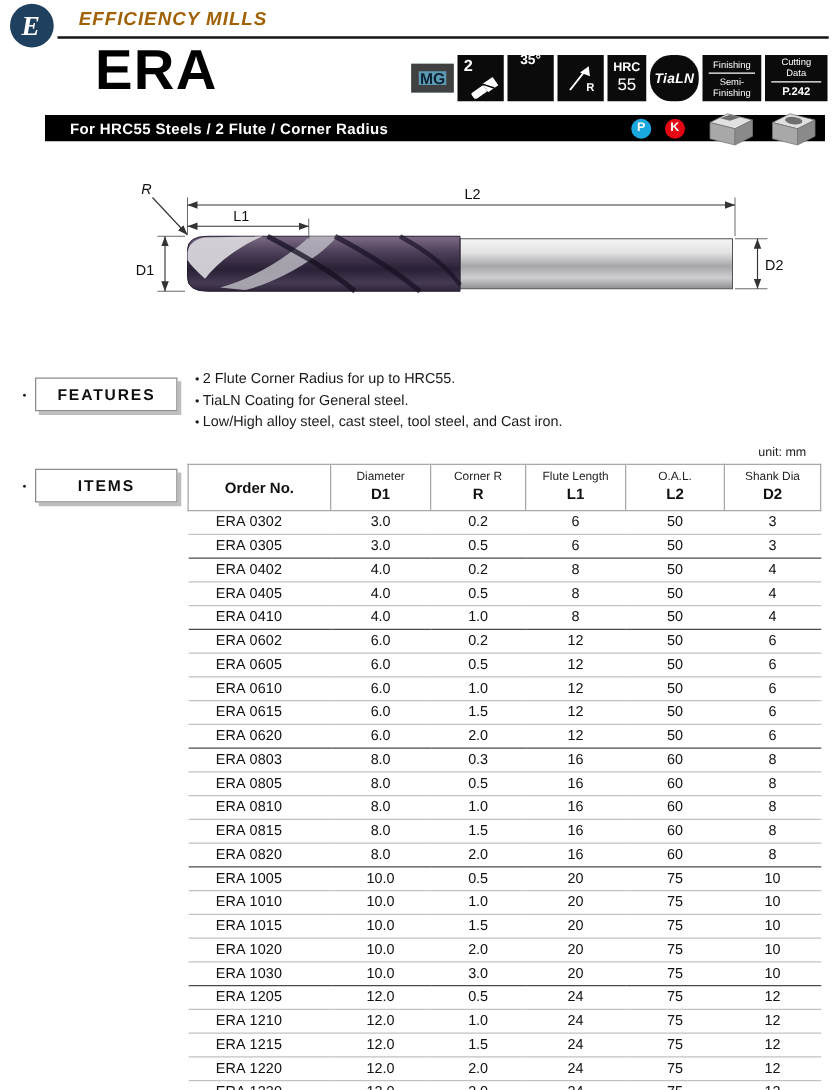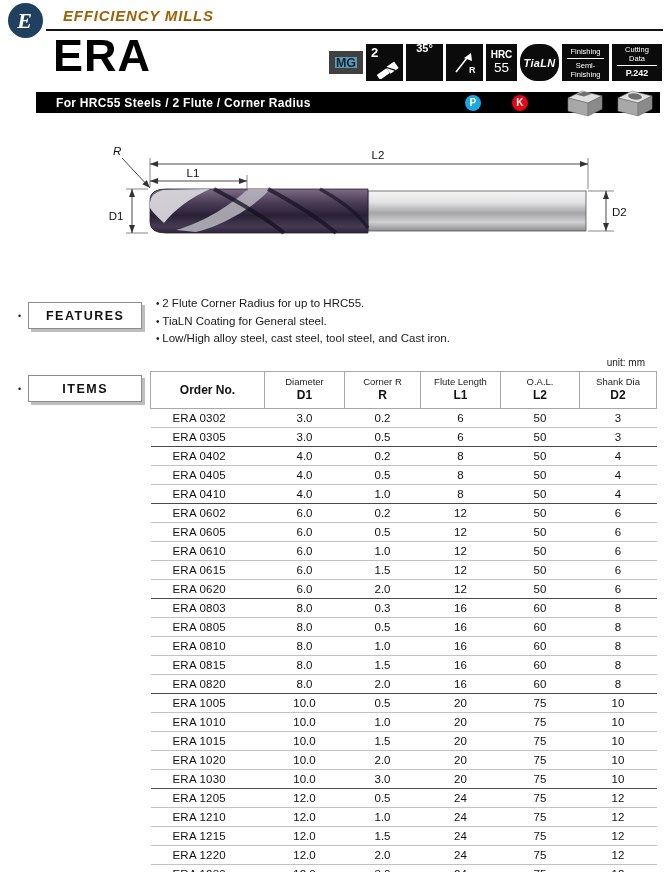--- a/index.html
+++ b/index.html
@@ -7,21 +7,21 @@
         font-family:"Liberation Sans",sans-serif;color:#111;}
 
   
   .e-circle{position:absolute;left:8px;top:3px;width:35px;height:35px;border-radius:50%;
             background:#20405f;display:flex;align-items:center;justify-content:center;z-index:2;}
   .e-circle span{color:#fff;font-family:"Liberation Serif",serif;font-style:italic;
                  font-weight:bold;font-size:22px;transform:translateX(-1px);}
   .top-rule{position:absolute;left:46px;top:29px;width:617px;height:2px;background:#151515;}
   .section-title{position:absolute;left:63px;top:7px;margin:0;font-size:15px;font-style:italic;
                  font-weight:bold;letter-spacing:0.8px;color:#a16207;}
-  .series{position:absolute;left:53px;top:33px;margin:0;font-size:45px;font-weight:bold;
+  .series{position:absolute;left:76px;top:33px;margin:0;font-size:45px;font-weight:bold;
           letter-spacing:1px;line-height:1;color:#000;}
 
   
   .badges{position:absolute;top:44px;right:9px;display:flex;align-items:center;gap:3px;}
   .badge{box-sizing:border-box;flex:none;}
   .badge.mg{width:34px;height:23px;background:#5f9ab5;border:6px solid #404040;color:#0a2230;
             font-weight:bold;font-size:12.5px;display:flex;align-items:center;justify-content:center;}
   .badge.black{background:#0b0b0b;color:#fff;height:37px;display:flex;flex-direction:column;
                align-items:center;justify-content:center;}
   .badge.flute{width:37px;position:relative;}
@@ -36,21 +36,21 @@
   .badge.coating{width:39px;font-weight:bold;font-size:11px;font-style:italic;letter-spacing:0.3px;border-radius:17px;}
   .badge.finishing{width:47px;}
   .fin-small{font-size:7.5px;line-height:1.2;}
   .divider-line{width:80%;height:1px;background:#fff;margin:2px 0;}
   .badge.cutting{width:50px;}
   .cut-strong{font-size:9px;font-weight:bold;line-height:1.25;}
 
   
   .subtitle-bar{position:absolute;left:36px;top:92px;width:624px;height:21px;background:#000;
                 color:#fff;display:flex;align-items:center;padding-left:20px;box-sizing:border-box;
-                font-size:12px;font-weight:bold;letter-spacing:0.3px;overflow:visible;gap:20px;}
+                font-size:12px;font-weight:bold;letter-spacing:0.3px;overflow:visible;}
   .mat{width:16px;height:16px;border-radius:50%;display:flex;align-items:center;justify-content:center;
        font-size:10px;font-weight:bold;color:#fff;flex:none;}
   .mat.p{background:#1ba7e0;margin-left:auto;}
   .mat.k{background:#e30613;margin-left:11px;}
   .app-icons{display:flex;gap:8px;margin-left:16px;margin-right:4px;align-items:center;}
   .app-icons svg{flex:none;}
 
   
   .diagram{position:absolute;left:0;top:136px;width:671px;height:135px;}
   .dim{stroke:#333;stroke-width:0.9;}

